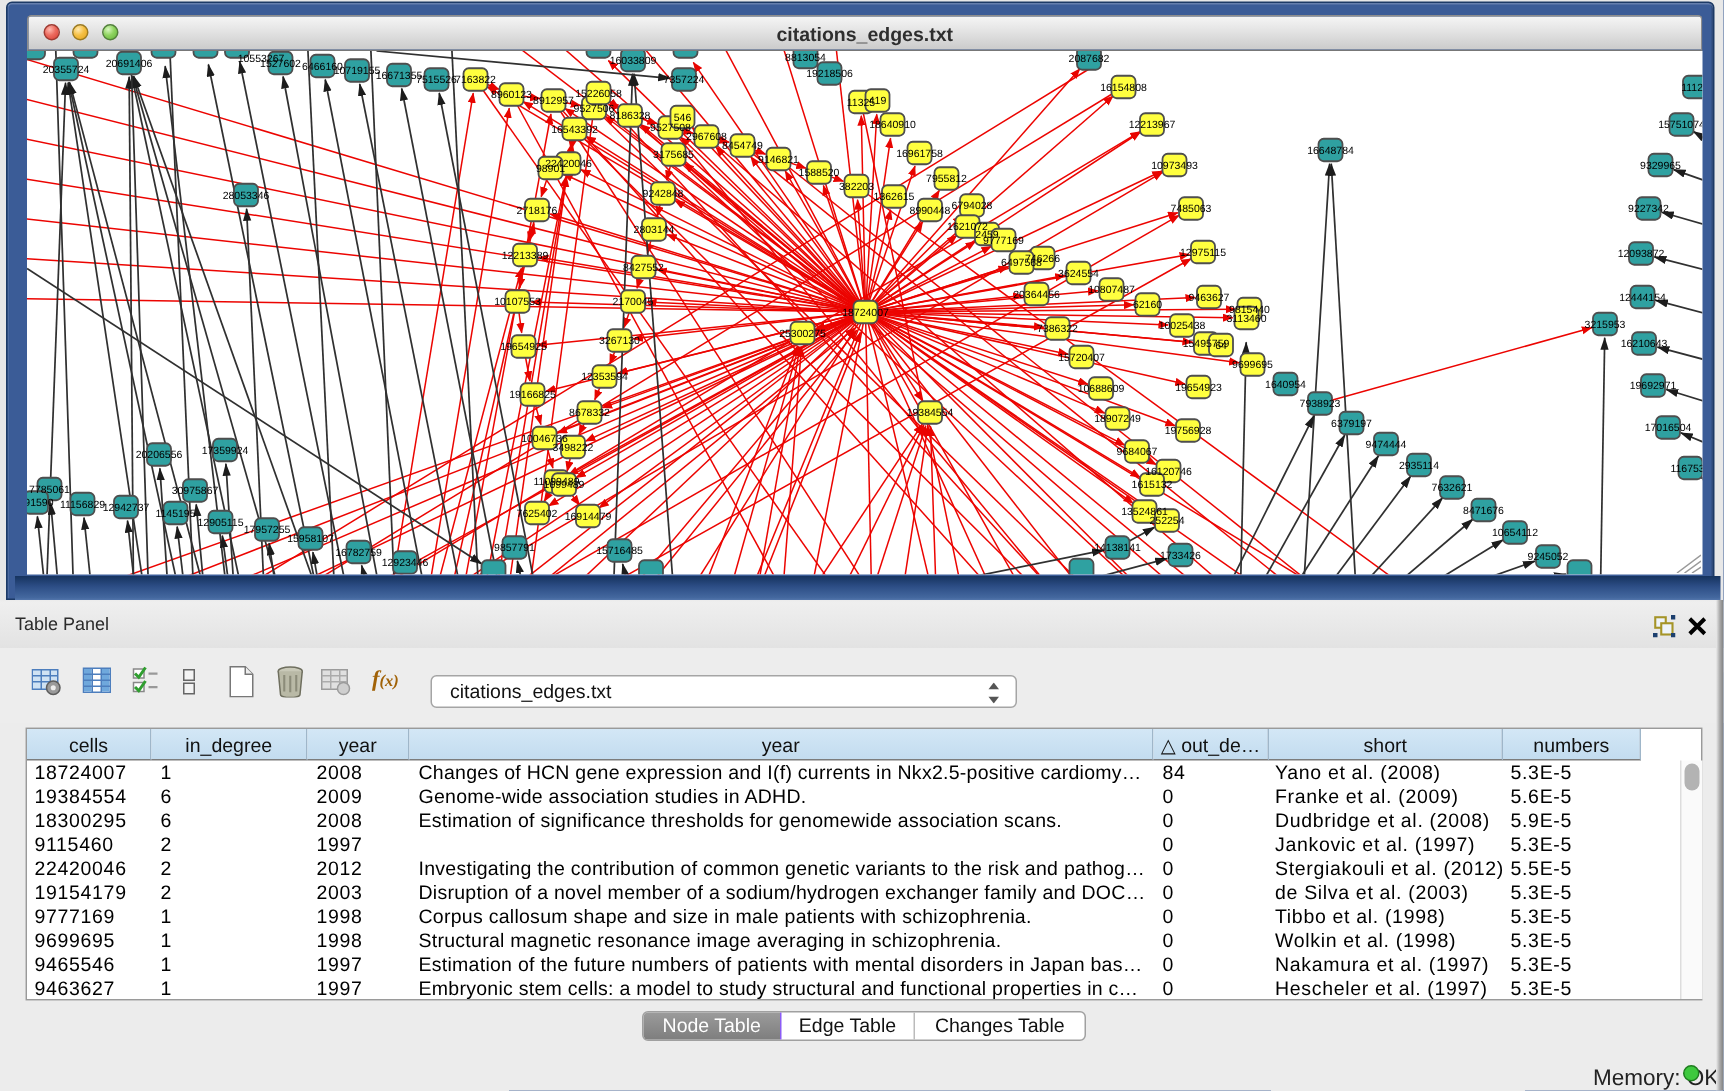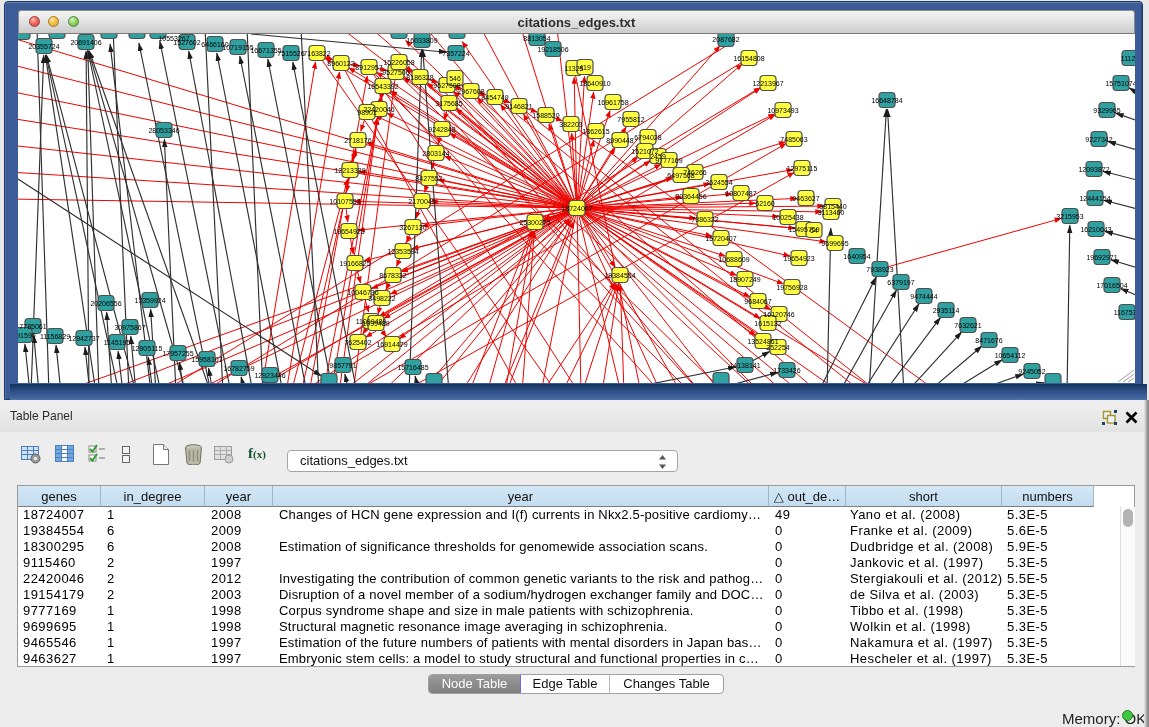--- a/index.html
+++ b/index.html
@@ -630,54 +630,55 @@
 <svg class="icon" style="left:184px" width="19" height="21" viewBox="0 0 19 21">
  <ellipse cx="9.5" cy="3.5" rx="8" ry="2.8" fill="#c9c9b8" stroke="#6e6e5e"></ellipse>
  <path d="M1.5,3.5 L3,19 a6.5,2 0 0 0 13,0 L17.5,3.5" fill="#b9b9a6" stroke="#6e6e5e"></path>
  <path d="M5.5,6v11M9.5,6.5v11M13.5,6v11" stroke="#8c8c7a" stroke-width="1.4"></path>
 </svg>
 <svg class="icon" style="left:214px" width="20" height="20" viewBox="0 0 20 20">
  <rect x="0.5" y="2.5" width="17" height="13" fill="#e0e0e0" stroke="#9b9b9b"></rect>
  <path d="M0.5,6.5h17M0.5,10.5h17M6.5,2.5v13M12.5,2.5v13" stroke="#ababab" stroke-width="1" fill="none"></path>
  <circle cx="15" cy="15" r="4" fill="#cfcfcf" stroke="#9b9b9b"></circle>
 </svg>
-<div class="icon" style="left:248px;top:13px;font-family:'Liberation Serif',serif;font-size:15px;font-weight:bold;color:#14532d">f<span style="font-size:11px">(x)</span></div>
+<div class="icon" style="left:248px;top:13px;font-family:'Liberation Serif',serif;font-style:italic;font-size:15px;font-weight:bold;color:#a16207">f<span style="font-size:11px">(x)</span></div>
 
   <div id="combo">citations_edges.txt
    <svg style="position:absolute;right:10px;top:4px" width="9" height="14" viewBox="0 0 9 14">
           <path d="M4.5,0 L8,4.5 L1,4.5 z" fill="#555"></path>
           <path d="M4.5,14 L8,9.5 L1,9.5 z" fill="#555"></path>
         </svg>
   </div>
  </div>
  <div id="tableWrap">
-  <div class="hcell" style="left:0;width:83px">genes</div>
+  <div class="hcell" style="left:0;width:83px">cells</div>
   <div class="hcell" style="left:83px;width:104px">in_degree</div>
   <div class="hcell" style="left:187px;width:68px">year</div>
   <div class="hcell" style="left:255px;width:496px">year</div>
   <div class="hcell" style="left:751px;width:77px">△ out_de…</div>
   <div class="hcell" style="left:828px;width:156px">short</div>
   <div class="hcell" style="left:984px;width:92px">numbers</div>
   <div style="position:absolute;left:1102px;top:21px;width:15px;height:159px;background:#fafafa;border-left:1px solid #ddd">
     <div style="position:absolute;left:2px;top:2px;width:10px;height:18px;border-radius:5px;background:#b3b3b3"></div>
   </div>
  </div>
  <div class="row" style="top:107px">
       <span style="left:23px">18724007</span>
       <span style="left:107px">1</span>
       <span style="left:211px">2008</span>
       <span style="left:279px">Changes of HCN gene expression and I(f) currents in Nkx2.5-positive cardiomyocytes</span>
-      <span style="left:775px">49</span>
+      <span style="left:775px">84</span>
       <span style="left:850px">Yano et al. (2008)</span>
       <span style="left:1007px">5.3E-5</span>
     </div>
 <div class="row" style="top:123px">
       <span style="left:23px">19384554</span>
       <span style="left:107px">6</span>
       <span style="left:211px">2009</span>
+      <span style="left:279px">Genome-wide association studies in ADHD.</span>
       <span style="left:775px">0</span>
       <span style="left:850px">Franke et al. (2009)</span>
       <span style="left:1007px">5.6E-5</span>
     </div>
 <div class="row" style="top:139px">
       <span style="left:23px">18300295</span>
       <span style="left:107px">6</span>
       <span style="left:211px">2008</span>
       <span style="left:279px">Estimation of significance thresholds for genomewide association scans.</span>
       <span style="left:775px">0</span>
@@ -707,21 +708,21 @@
       <span style="left:211px">2003</span>
       <span style="left:279px">Disruption of a novel member of a sodium/hydrogen exchanger family and DOCK3 genes</span>
       <span style="left:775px">0</span>
       <span style="left:850px">de Silva et al. (2003)</span>
       <span style="left:1007px">5.3E-5</span>
     </div>
 <div class="row" style="top:203px">
       <span style="left:23px">9777169</span>
       <span style="left:107px">1</span>
       <span style="left:211px">1998</span>
-      <span style="left:279px">Corpus syndrome shape and size in male patients with schizophrenia.</span>
+      <span style="left:279px">Corpus callosum shape and size in male patients with schizophrenia.</span>
       <span style="left:775px">0</span>
       <span style="left:850px">Tibbo et al. (1998)</span>
       <span style="left:1007px">5.3E-5</span>
     </div>
 <div class="row" style="top:219px">
       <span style="left:23px">9699695</span>
       <span style="left:107px">1</span>
       <span style="left:211px">1998</span>
       <span style="left:279px">Structural magnetic resonance image averaging in schizophrenia.</span>
       <span style="left:775px">0</span>

